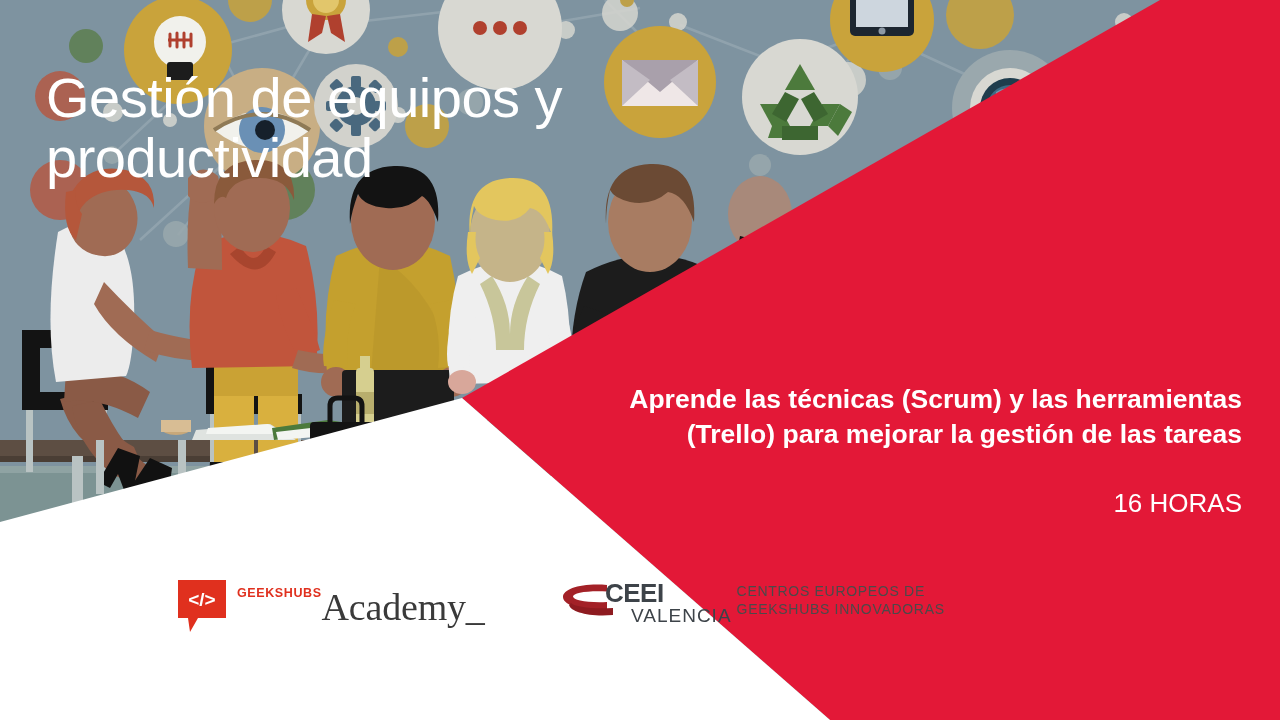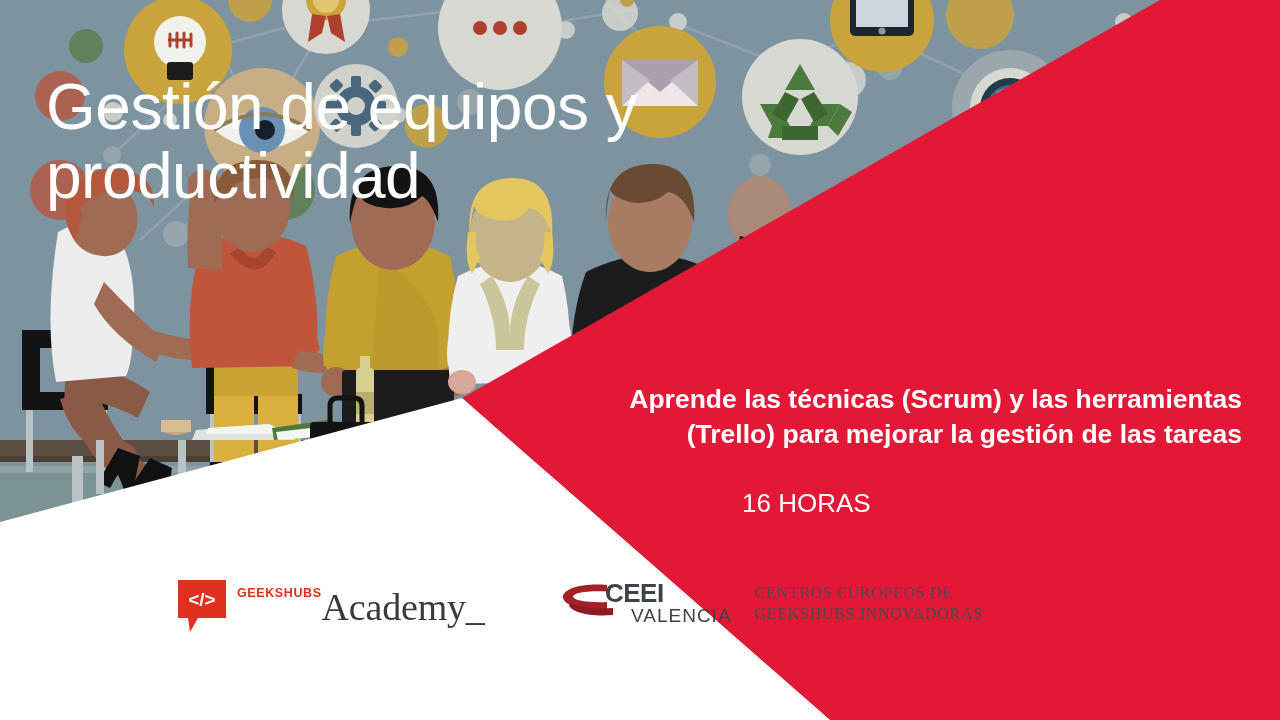--- a/index.html
+++ b/index.html
@@ -23,21 +23,21 @@
   
   #white-panel{
     position:absolute;inset:0;width:1280px;height:720px;
     pointer-events:none;
   }
 
   
   #title{
     position:absolute;left:46px;top:30px;width:700px;
     color:#ffffff;
-    font-size:64px;
+    font-size:56px;
     line-height:1.08;
     font-weight:300;
     letter-spacing:-0.5px;
     white-space:pre-line;
   }
 
   
   #subtitle{
     position:absolute;right:38px;top:355px;width:710px;
     color:#ffffff;
@@ -48,21 +48,21 @@
     white-space:pre-line;
   }
 
   
   #details{
     position:absolute;right:38px;top:486px;width:500px;
     color:#ffffff;
     font-size:26px;
     line-height:1.38;
     font-weight:400;
-    text-align:left;
+    text-align:right;
   }
   #details div{display:block;}
 
   
   #logo-row{
     position:absolute;left:176px;top:578px;
     display:flex;align-items:flex-start;gap:76px;
   }
   .logo{display:block;}
 
@@ -73,23 +73,23 @@
     letter-spacing:0.6px;font-family:"Liberation Sans",sans-serif;
   }
   .gh-main{
     color:#3a3a3a;font-size:38px;font-weight:400;
     font-family:"Liberation Serif",serif;letter-spacing:-0.2px;
     margin-top:1px;
   }
 
   .ceei-wrap{display:flex;flex-direction:row;}
   .ceei-sub{
-    color:#4a4a4a;font-size:16px;letter-spacing:0.7px;
-    line-height:1.32;margin-top:4px;margin-left:18px;
-    font-family:Liberation Serif, serif;
+    color:#4a4a4a;font-size:14px;letter-spacing:0.7px;
+    line-height:1.32;margin-top:4px;
+    font-family:Liberation Sans, sans-serif;
   }
 </style>
 </head>
 <body>
 
 <div id="slide">
 
   <svg id="bg-illustration" viewBox="0 0 1280 720" preserveAspectRatio="none" xmlns="http://www.w3.org/2000/svg">
     <defs>
       <clipPath id="slideClip">

